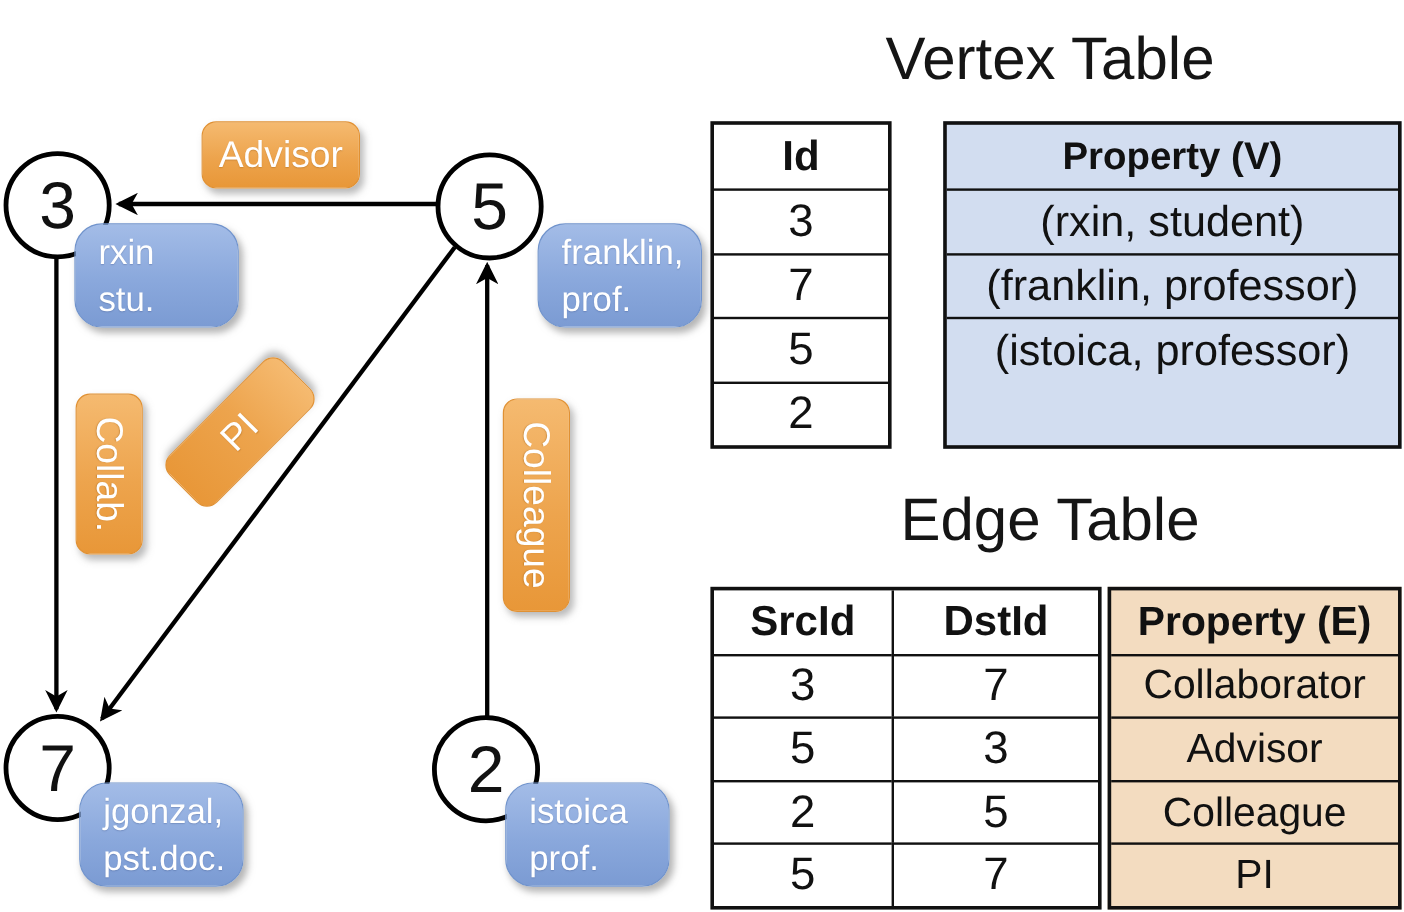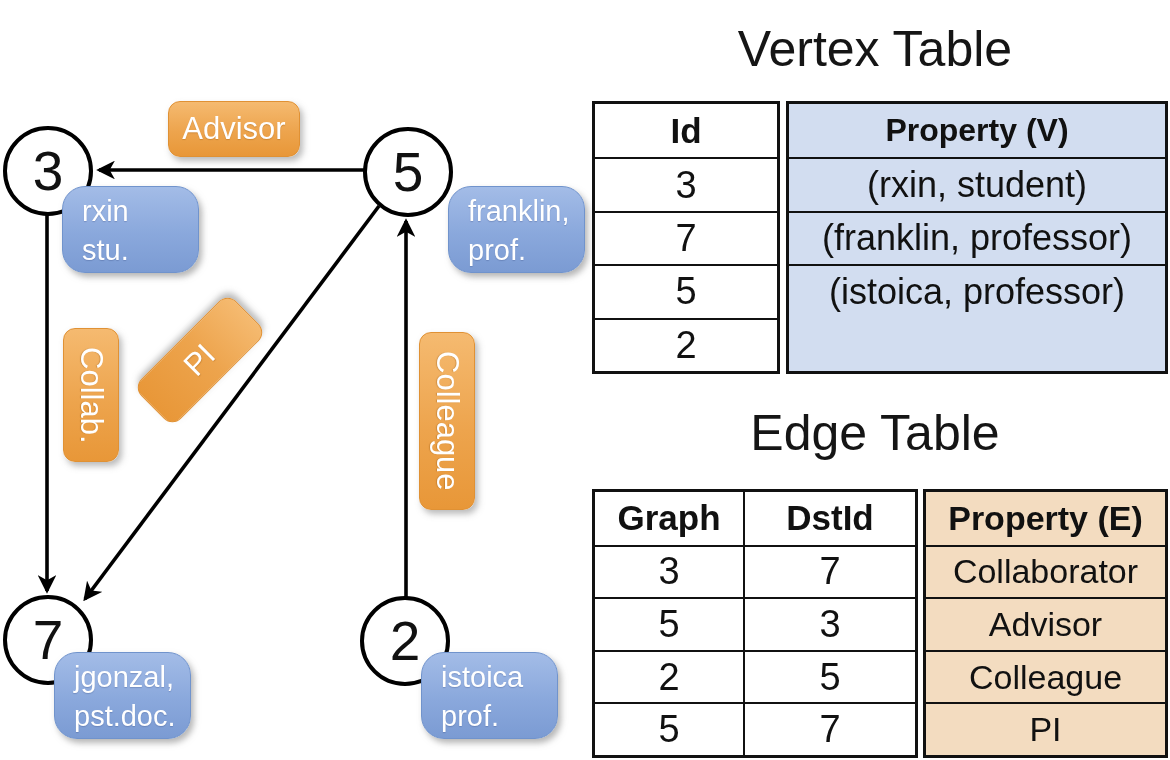--- a/index.html
+++ b/index.html
@@ -31,21 +31,21 @@
   .vbox{
     position:absolute;width:137px;height:87px;box-sizing:border-box;
     border-radius:23px;border:1px solid #7093cc;
     background:linear-gradient(180deg,#a3bce7 0%,#8aa8dc 55%,#7b9bd3 100%);
     box-shadow:3px 4px 6px rgba(120,120,120,.55);
     color:#fff;font-size:29px;line-height:39px;
     padding:5px 0 0 19px;text-shadow:0 1px 1px rgba(40,60,110,.25);
   }
   #rxin-box{left:62px;top:186px;}
   #franklin-box{left:421px;top:186px;margin-left:27px;}
-  #jgonzal-box{left:54px;top:652px;}
+  #jgonzal-box{left:66px;top:652px;}
   #istoica-box{left:421px;top:652px;}
 
   .obox{
     position:absolute;box-sizing:border-box;border-radius:12px;
     border:1px solid #e09134;
     background:linear-gradient(180deg,#f5ba70 0%,#eda44d 55%,#e89738 100%);
     box-shadow:3px 4px 6px rgba(120,120,120,.5);
     color:#fff;display:flex;align-items:center;justify-content:center;
     font-size:31px;text-shadow:0 1px 1px rgba(150,90,20,.35);
   }
@@ -66,21 +66,21 @@
   }
   .cell{
     display:flex;align-items:center;justify-content:center;
     border-top:2.5px solid #111;
     font-size:38px;color:#111;white-space:nowrap;
   }
   .cell.r0{border-top:none;}
   .cell.hdr{font-weight:700;font-size:35px;}
   .cell.colsep{border-left:2.5px solid #111;}
 
-  #vt-id {left:592px;top:101px;width:188px;height:273px;grid-template-rows:repeat(5,1fr);}
+  #vt-id {left:592px;top:101px;width:151px;height:273px;grid-template-rows:repeat(5,1fr);}
   #vt-prop{left:786px;top:101px;width:382px;height:273px;grid-template-rows:repeat(5,1fr);background:#d2ddf0;}
   #vt-prop .cell{font-size:36px;}
   #vt-prop .cell.hdr{font-size:32px;border-radius:15px;}
 
   #et-ids {left:592px;top:489px;width:326px;height:269px;
            grid-template-columns:148px 1fr;grid-template-rows:repeat(5,1fr);}
   #et-prop{left:923px;top:489px;width:245px;height:269px;grid-template-rows:repeat(5,1fr);background:#f3dcc0;}
   #et-prop .cell{font-size:34px;}
 </style>
 </head>
@@ -147,21 +147,21 @@
   </div>
 
   <div class="tbl" id="vt-prop">
     <div class="cell hdr r0">Property (V)</div>
     <div class="cell">(rxin, student)</div>
     <div class="cell">(franklin, professor)</div>
     <div class="cell">(istoica, professor)</div>
   </div>
 
   <div class="tbl" id="et-ids">
-    <div class="cell hdr r0">Graph</div>
+    <div class="cell hdr r0">SrcId</div>
     <div class="cell hdr r0 colsep">DstId</div>
     <div class="cell">3</div>
     <div class="cell colsep">7</div>
     <div class="cell">5</div>
     <div class="cell colsep">3</div>
     <div class="cell">2</div>
     <div class="cell colsep">5</div>
     <div class="cell">5</div>
     <div class="cell colsep">7</div>
   </div>

